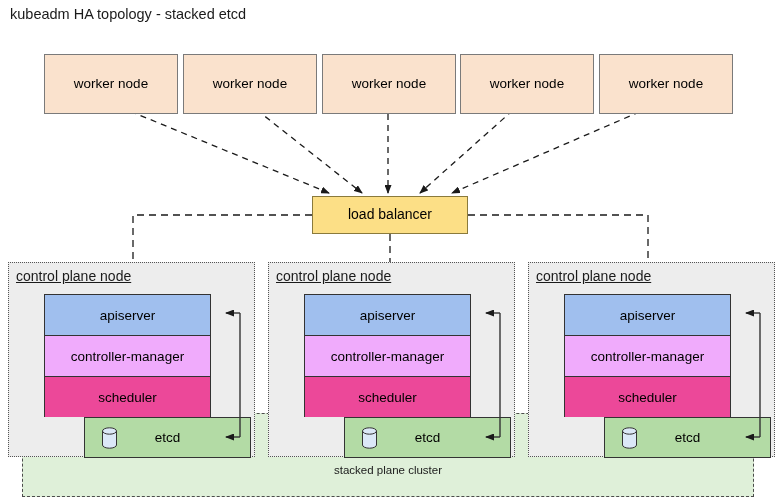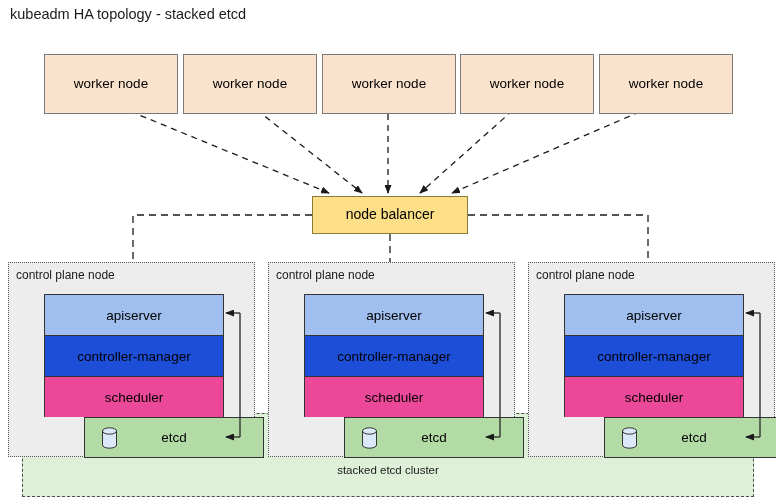--- a/index.html
+++ b/index.html
@@ -67,47 +67,48 @@
     top: 262px;
     width: 247px;
     height: 195px;
     background: #ededed;
     border: 1.6px dotted #555555;
   }
   .cpnode-label {
     position: absolute;
     left: 7px;
     top: 5px;
-    font-size: 12px;
+    font-size: 14px;
     color: #1a1a1a;
     white-space: nowrap;
+    text-decoration: underline;
   }
 
   
   .stack {
     position: absolute;
     left: 35px;
     top: 31px;
-    width: 180px;
+    width: 167px;
     border-radius: 7px;
   }
   .comp {
     box-sizing: border-box;
     width: 100%;
     height: 41px;
     border: 1.4px solid #333333;
     border-bottom: none;
     display: flex;
     align-items: center;
     justify-content: center;
     font-size: 13.5px;
     position: relative;
   }
   .comp.apiserver       { background: #a0bfee; }
-  .comp.controller      { background: #1d4ed8; }
+  .comp.controller      { background: #f0abfc; }
   .comp.scheduler       { background: #ec4899; }
   .comp.etcd            { background: #b3dba5; border-bottom: 1.4px solid #333333; margin-left: 40px; }
 
   
   .db-icon {
     position: absolute;
     left: 16px;
     top: 50%;
     transform: translateY(-50%);
     width: 17px;
@@ -186,21 +187,21 @@
       <span>worker node</span>
     </div>
   <div class="box worker" style="left:460px">
       <span>worker node</span>
     </div>
   <div class="box worker" style="left:599px">
       <span>worker node</span>
     </div>
 
   <div class="box lb">
-    <span>node balancer</span>
+    <span>load balancer</span>
   </div>
 
   <div class="cpnode layer-boxes" style="left:8px">
     <div class="cpnode-label">control plane node</div>
     <div class="stack">
       <div class="comp apiserver">
           <span>apiserver</span>
         </div>
       <div class="comp controller">
           <span>controller-manager</span>
@@ -259,21 +260,21 @@
           <ellipse cx="8.5" cy="4" rx="7" ry="3.2" fill="#dbe8f7" stroke="#333" stroke-width="1"></ellipse>
           <path d="M1.5,4 L1.5,18 A7,3.2 0 0 0 15.5,18 L15.5,4" fill="#dbe8f7" stroke="#333" stroke-width="1"></path>
           <path d="M1.5,4 A7,3.2 0 0 0 15.5,4" fill="none" stroke="#333" stroke-width="1"></path>
         </svg>
         <span>etcd</span>
       </div>
     </div>
   </div>
 
   <div class="etcd-cluster">
-    <div class="etcd-cluster-label">stacked etcd cluster</div>
+    <div class="etcd-cluster-label">stacked plane cluster</div>
   </div>
 
   <svg class="overlay top" viewBox="0 0 776 504">
     <defs>
       <marker id="arrow2" markerWidth="9" markerHeight="7" refX="8" refY="3.5" orient="auto" markerUnits="userSpaceOnUse">
         <path d="M0,0 L9,3.5 L0,7 z" fill="#1a1a1a"></path>
       </marker>
     </defs>
     <g stroke="#333333" stroke-width="1.4" fill="none">
 

